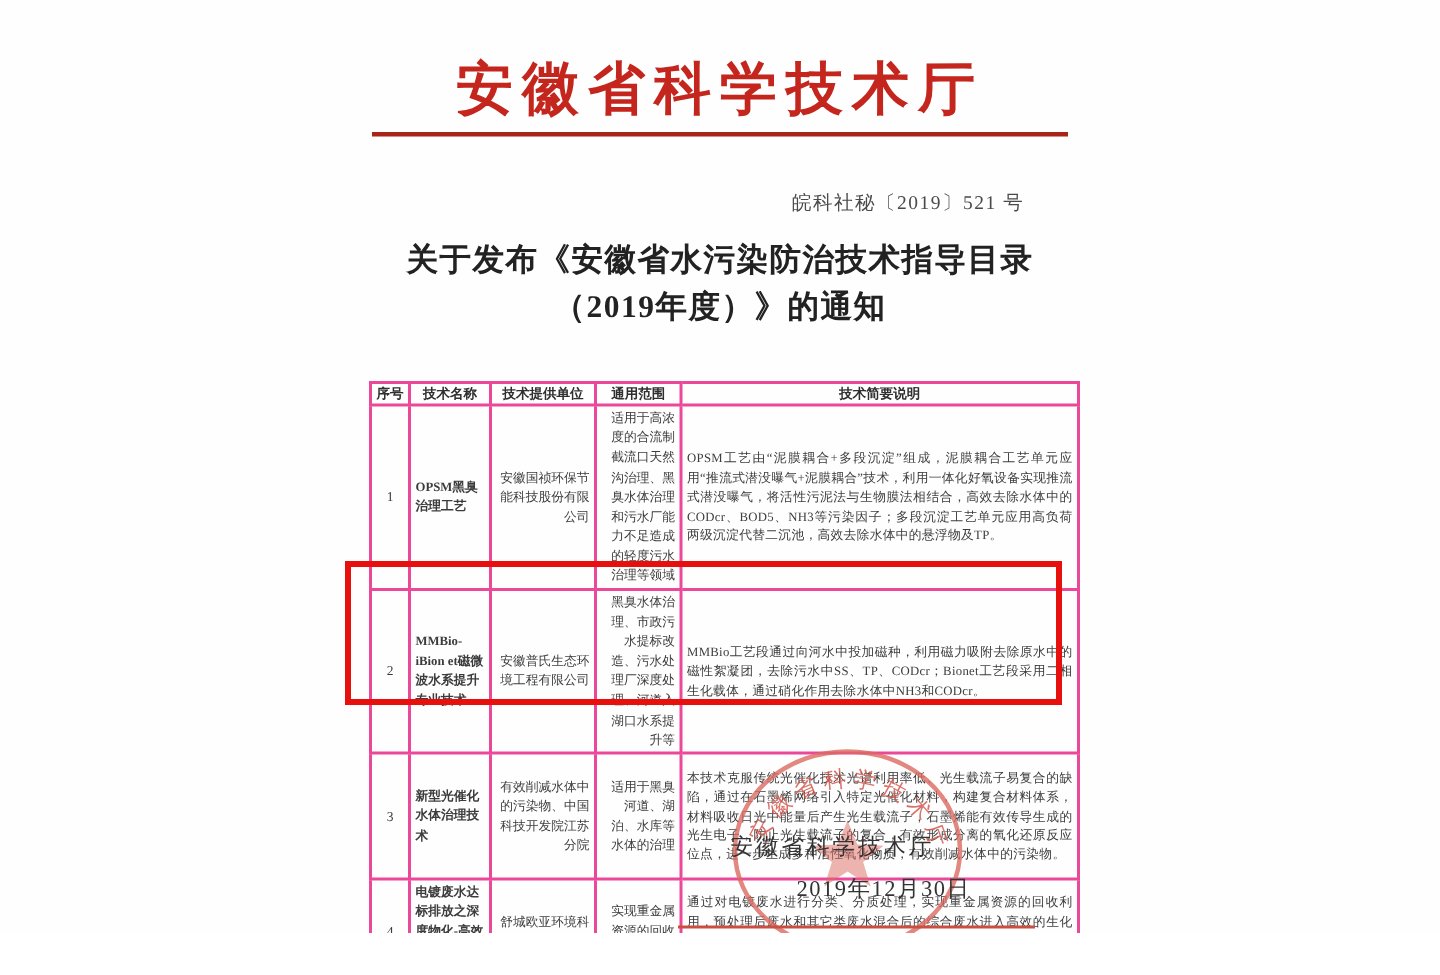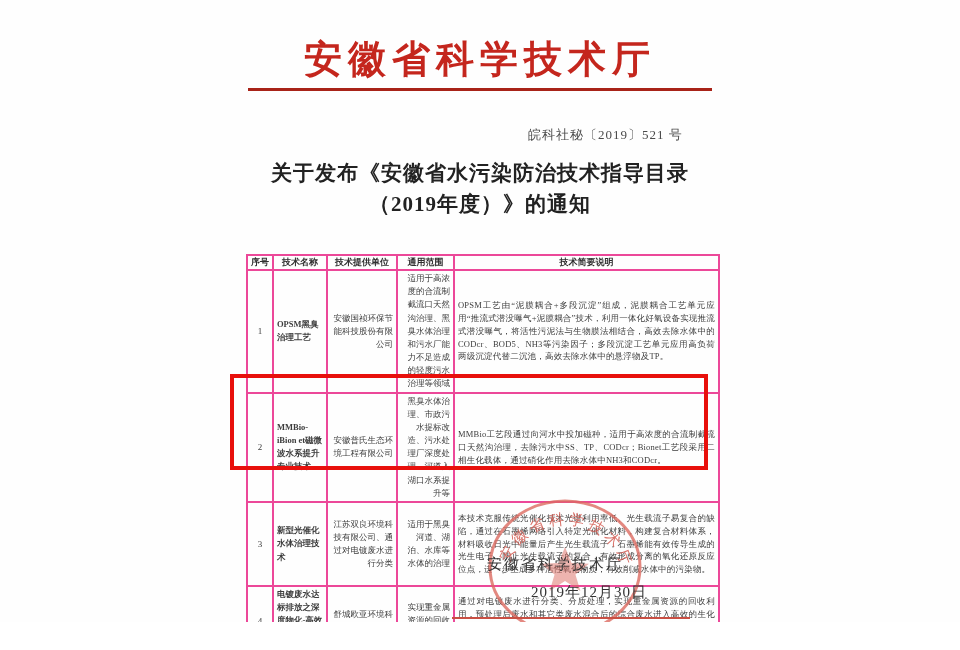--- a/index.html
+++ b/index.html
@@ -107,26 +107,26 @@
         <td class="c-name">OPSM黑臭治理工艺</td>
         <td class="c-prov">安徽国祯环保节能科技股份有限公司</td>
         <td class="c-scope">适用于高浓度的合流制截流口天然沟治理、黑臭水体治理和污水厂能力不足造成的轻度污水治理等领域</td>
         <td class="c-sum">OPSM工艺由“泥膜耦合+多段沉淀”组成，泥膜耦合工艺单元应用“推流式潜没曝气+泥膜耦合”技术，利用一体化好氧设备实现推流式潜没曝气，将活性污泥法与生物膜法相结合，高效去除水体中的CODcr、BOD5、NH3等污染因子；多段沉淀工艺单元应用高负荷两级沉淀代替二沉池，高效去除水体中的悬浮物及TP。</td>
       </tr>
       <tr>
         <td class="c-no">2</td>
         <td class="c-name">MMBio-iBion et磁微波水系提升专业技术</td>
         <td class="c-prov">安徽普氏生态环境工程有限公司</td>
         <td class="c-scope">黑臭水体治理、市政污水提标改造、污水处理厂深度处理、河道入湖口水系提升等</td>
-        <td class="c-sum">MMBio工艺段通过向河水中投加磁种，适用于高浓度的合流制截流口天然沟治理，去除污水中SS、TP、CODcr；Bionet工艺段采用二相生化载体，通过硝化作用去除水体中NH3和CODcr。</td>
+        <td class="c-sum">MMBio工艺段通过向河水中投加磁种，利用磁力吸附去除原水中的磁性絮凝团，去除污水中SS、TP、CODcr；Bionet工艺段采用二相生化载体，通过硝化作用去除水体中NH3和CODcr。</td>
       </tr>
       <tr>
         <td class="c-no">3</td>
         <td class="c-name">新型光催化水体治理技术</td>
-        <td class="c-prov">江苏双良环境科技有限公司、通过对电镀废水进行分类</td>
+        <td class="c-prov">有效削减水体中的污染物、中国科技开发院江苏分院</td>
         <td class="c-scope">适用于黑臭河道、湖泊、水库等水体的治理</td>
         <td class="c-sum">本技术克服传统光催化技术光谱利用率低、光生载流子易复合的缺陷，通过在石墨烯网络引入特定光催化材料，构建复合材料体系，材料吸收日光中能量后产生光生载流子，石墨烯能有效传导生成的光生电子，防止光生载流子的复合，有效形成分离的氧化还原反应位点，进一步生成多种活性氧化物质，有效削减水体中的污染物。</td>
       </tr>
       <tr>
         <td class="c-no">4</td>
         <td class="c-name">电镀废水达标排放之深度物化-高效生化处理技术</td>
         <td class="c-prov">舒城欧亚环境科技有限公司</td>
         <td class="c-scope">实现重金属资源的回收利用</td>
         <td class="c-sum">通过对电镀废水进行分类、分质处理，实现重金属资源的回收利用，预处理后废水和其它类废水混合后的综合废水进入高效的生化处理系统，配合专用的生物填料和高效生物反应器实现对废水中污染物的高效去除。</td>
       </tr>

